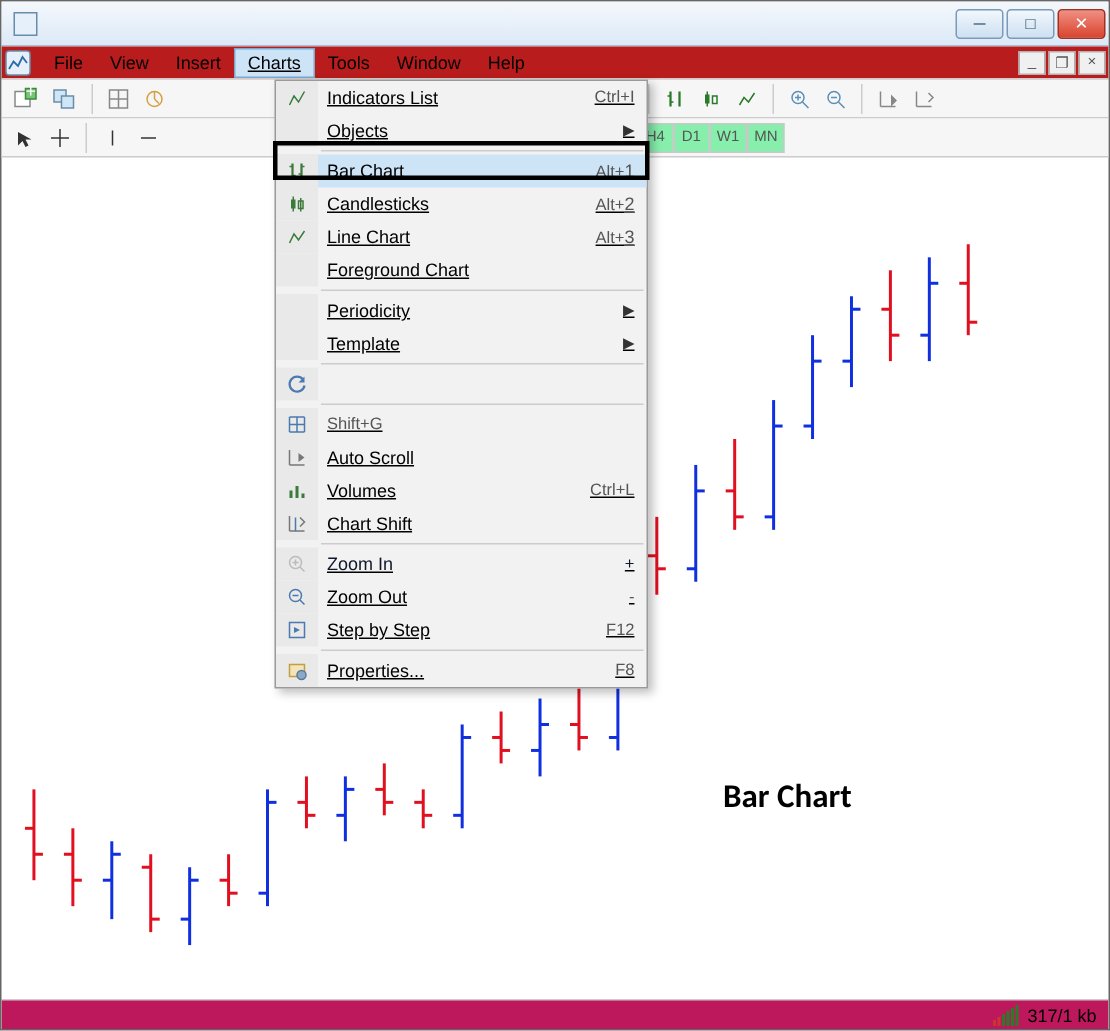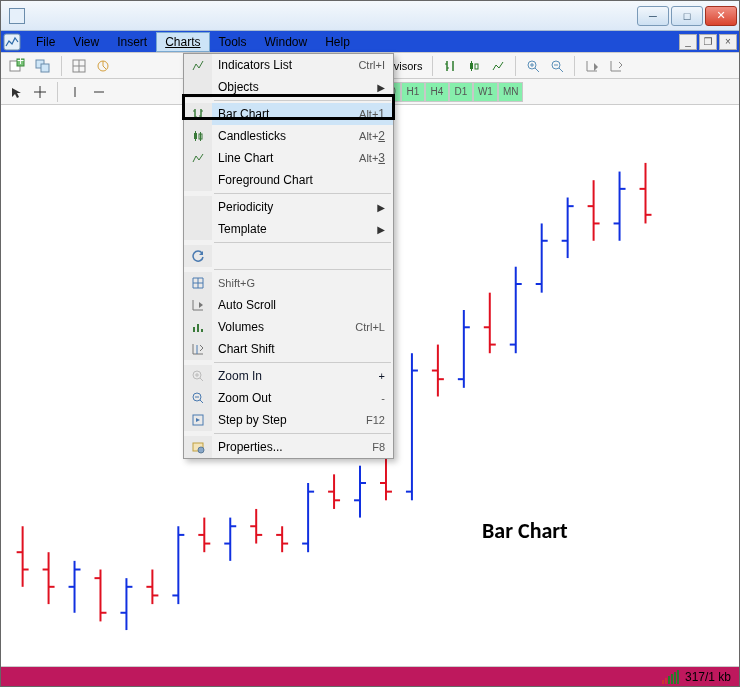--- a/index.html
+++ b/index.html
@@ -1,34 +1,34 @@
 <!DOCTYPE html>
 <html><head>
 <meta charset="utf-8">
 <style>
 * { box-sizing: border-box; margin: 0; padding: 0; font-family: "Segoe UI", Tahoma, sans-serif; font-size: 12px; }
 body { background: #fff; width: 740px; height: 687px; overflow: hidden; position: relative; border:1px solid #666;}
 .titlebar { height: 30px; background: linear-gradient(to bottom, #f4f8fc, #dce9f7); display:flex; align-items:center; justify-content:space-between; border-bottom:1px solid #a9bcd1; padding:0 2px 0 8px;}
 .win-controls { display:flex; gap:2px; }
 .win-btn { width:32px; height:20px; border:1px solid #7a9ab8; border-radius:3px; display:flex; align-items:center; justify-content:center; background:linear-gradient(to bottom,#f2f7fc,#cde0f2); font-size:11px; color:#2b4a66;}
 .win-btn.close { background:linear-gradient(to bottom,#f08f82,#d9442f); color:#fff; border-color:#a3301f;}
-.menubar { height:22px; display:flex; align-items:center; padding:0 2px; gap:0; background:#1d4ed8; border-bottom:1px solid #ccc;}
+.menubar { height:22px; display:flex; align-items:center; padding:0 2px; gap:0; background:#b91c1c; border-bottom:1px solid #ccc;}
 .menubar .logo { width:18px; height:18px; margin-right:6px;}
 .menubar .mitem { padding:3px 9px; cursor:default;}
 .menubar .mitem.open { background:#cde4f7; border:1px solid #7aa9d1; padding:2px 8px;text-decoration:underline;}
 .mdi-controls{ margin-left:auto; display:flex; gap:2px;}
 .mdi-controls .mdi-btn{ width:18px;height:16px;border:1px solid #b0b0b0;background:#f0f0f0;display:flex;align-items:center;justify-content:center;font-size:10px;color:#555;}
 .toolbar1, .toolbar2 { height:26px; display:flex; align-items:center; gap:2px; padding:0 4px; border-bottom:1px solid #ccc; background:#f6f6f6;}
 .tbtn { min-width:22px; height:22px; display:flex; align-items:center; justify-content:center; border:1px solid transparent; background:transparent; padding:0 3px;}
 .tbtn svg{display:block;}
 .tf-btn{ min-width:24px; height:20px; font-size:10px; color:#555; border:1px solid #c8c8c8; background:#86efac; display:flex;align-items:center;justify-content:center;padding:0 4px;}
 .sep { width:1px; height:20px; background:#ccc; margin:0 4px;}
 .expert-label{ font-size:11px; padding:0 4px;}
 .chart-area { position:absolute; top:106px; left:1px; right:1px; bottom:20px; background:#fff; overflow:hidden;}
-.dropdown { position:absolute; top:52px; left:182px; width:211px; background:#f2f2f2; border:1px solid #9a9a9a; box-shadow:3px 3px 6px rgba(0,0,0,0.25); z-index:100;}
+.dropdown { position:absolute; top:52px; left:182px; width:249px; background:#f2f2f2; border:1px solid #9a9a9a; box-shadow:3px 3px 6px rgba(0,0,0,0.25); z-index:100;text-decoration:underline;}
 .drow { display:flex; align-items:center; height:22px; padding:0 8px 0 0; cursor:default;}
 .drow .iconcell { width:28px; height:22px; display:flex; align-items:center; justify-content:center; background:#e9e9e9; margin-right:6px;}
 .drow .lbl{ flex:1; white-space:nowrap;}
 .drow .shortcut{ color:#555; font-size:11px;}
 .drow .arrow{ color:#333; font-size:10px; margin-left:4px;}
 .drow.disabled .lbl, .drow.disabled .shortcut{ color:#0f172a;}
 .drow.highlight { background:#cde4f7;}
 .dsep{ height:1px; background:#ccc; margin:2px 2px 2px 30px;}
 .boxed-item{ position:absolute; top:40px; left:-2px; right:-2px; height:26px; border:3px solid #000; pointer-events:none; z-index:101;}
 .status-bar{ position:absolute; bottom:0; left:0; right:0; height:20px; background:#be185d; border-top:1px solid #ccc; display:flex; align-items:center; justify-content:flex-end; padding:0 8px; gap:6px;}

